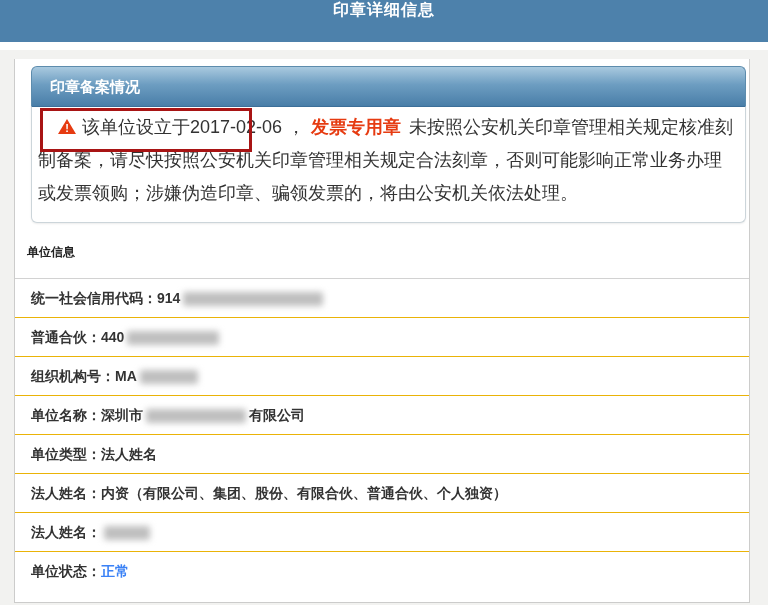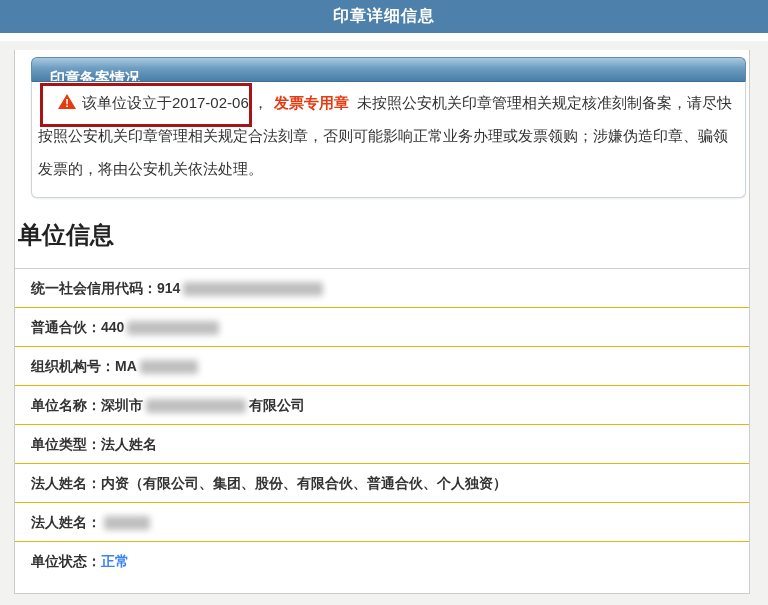--- a/index.html
+++ b/index.html
@@ -3,50 +3,50 @@
 <meta charset="utf-8">
 <style>
   * { margin:0; padding:0; box-sizing:border-box; }
   html,body { width:768px; height:605px; overflow:hidden; }
   body {
     background:#f2f2f0;
     font-family:"Liberation Sans","DejaVu Sans",sans-serif;
     color:#333;
   }
   .topbar {
-    height:33px; background:#4d81ab;
-    display:flex; align-items:center; justify-content:center;
+    height:42px; background:#4d81ab;
+    display:flex; justify-content:center;
   }
   .topbar .title { color:#fff; font-size:16px; font-weight:bold; letter-spacing:1px; }
   .white-strip { height:8px; background:#fff; }
   .content {
     width:736px; margin:9px 0 0 14px; height:544px;
     background:#fff; border:1px solid #cccccb; border-top:none;
     overflow:hidden;
   }
   
   .panel { margin:7px 3px 0 16px; }
   .panel-header {
-    height:24px; line-height:39px;
+    height:40px; line-height:39px;
     background:linear-gradient(to bottom,#a9c9df 0%, #6d9dc1 45%, #497ea8 100%);
     border:1px solid #5d8cad; border-bottom:none;
     border-radius:6px 6px 0 0;
     color:#fff; font-size:15px; font-weight:bold;
     padding-left:18px;
   }
   .panel-body {
     position:relative;
     border:1px solid #ccd5da; border-top:1px solid #3c6f99;
     border-radius:0 0 6px 6px;
     background:#fff;
     padding:4px 8px 12px 6px;
     box-shadow:0 1px 2px rgba(0,0,0,0.08);
   }
   .warning-text {
-    font-size:15px; line-height:33px; color:#333;
+    font-size:18px; line-height:33px; color:#333;
     text-indent:20px;
   }
   .warn-icon {
     display:inline-block; width:18px; height:15px;
     background:#e63b11;
     clip-path:polygon(50% 0, 100% 100%, 0 100%);
     position:relative; vertical-align:-1px; margin-right:6px;
     text-indent:0;
   }
   .warn-icon::after {
@@ -55,22 +55,22 @@
   }
   .seal-name { color:#e63b11; font-weight:bold; margin:0 8px 0 6px; }
   .highlight-box {
     position:absolute; left:8px; top:1px;
     width:212px; height:44px;
     border:3px solid #a81414;
     pointer-events:none;
   }
   
   .section-title {
-    margin:21px 0 17px 3px;
-    font-size:24px; font-weight:bold; color:#222;
+    margin:21px 0 17px 12px;
+    font-size:12px; font-weight:bold; color:#222;
   }
   .info-table { border-top:1px solid #d2d2d2; }
   .info-row {
     height:39px; line-height:38px;
     border-bottom:1px solid #eab308;
     padding-left:16px;
     font-size:14px; font-weight:bold; color:#333;
     white-space:nowrap;
   }
   .info-row:last-child { border-bottom:none; }

